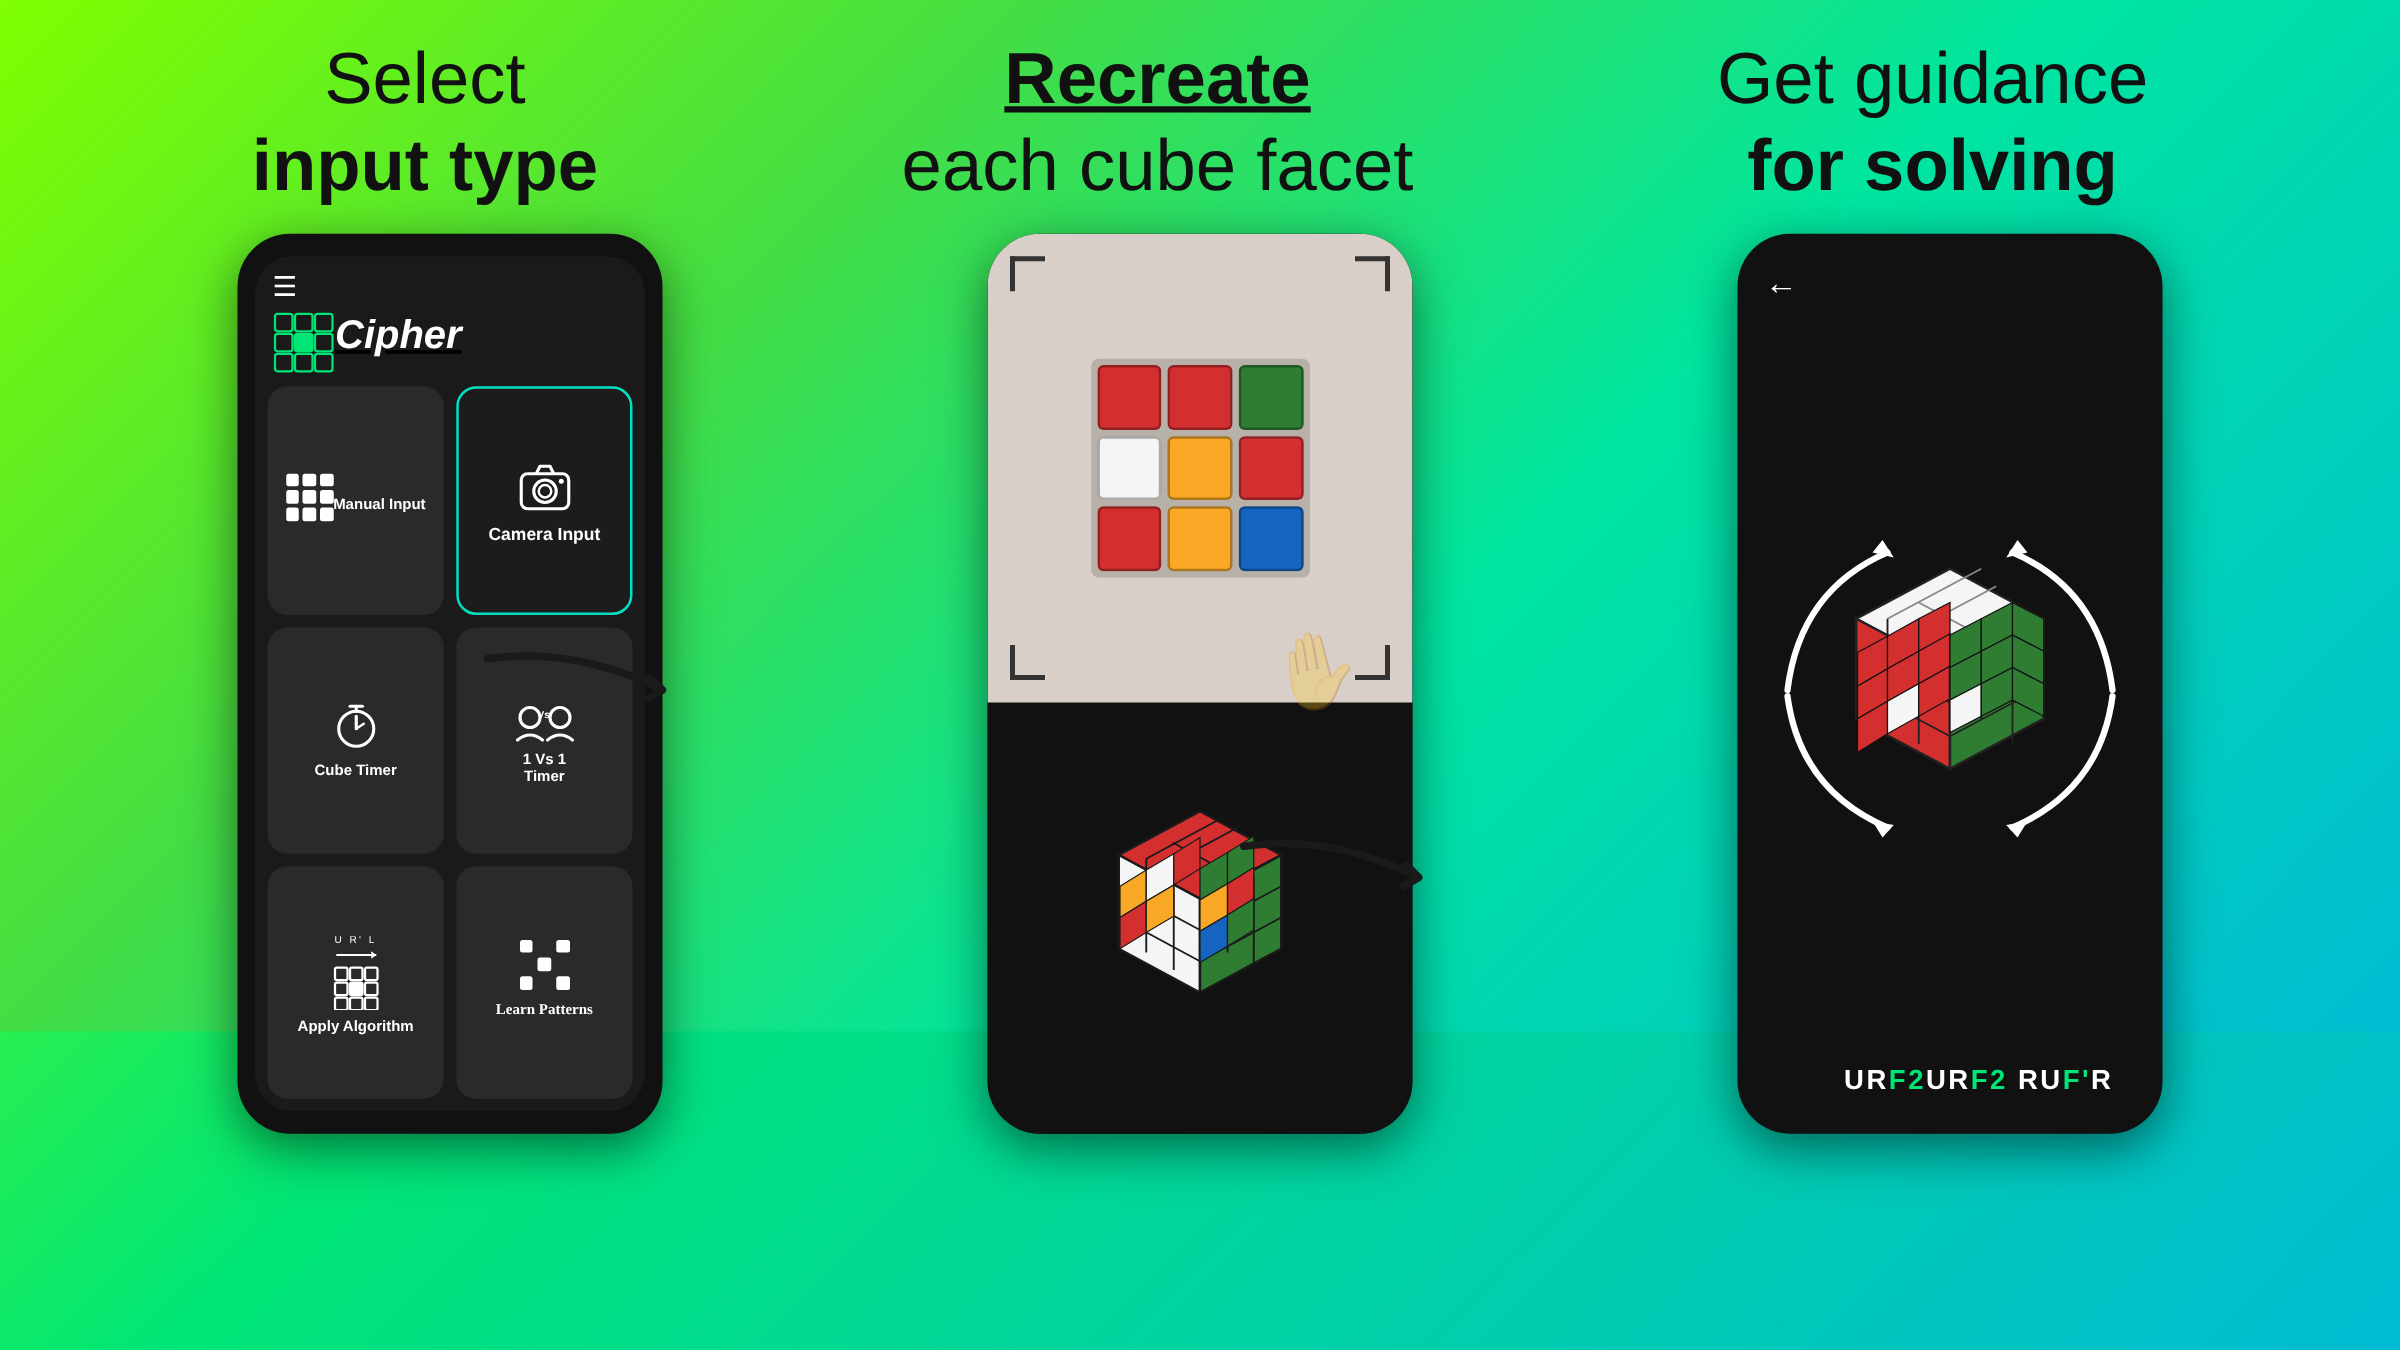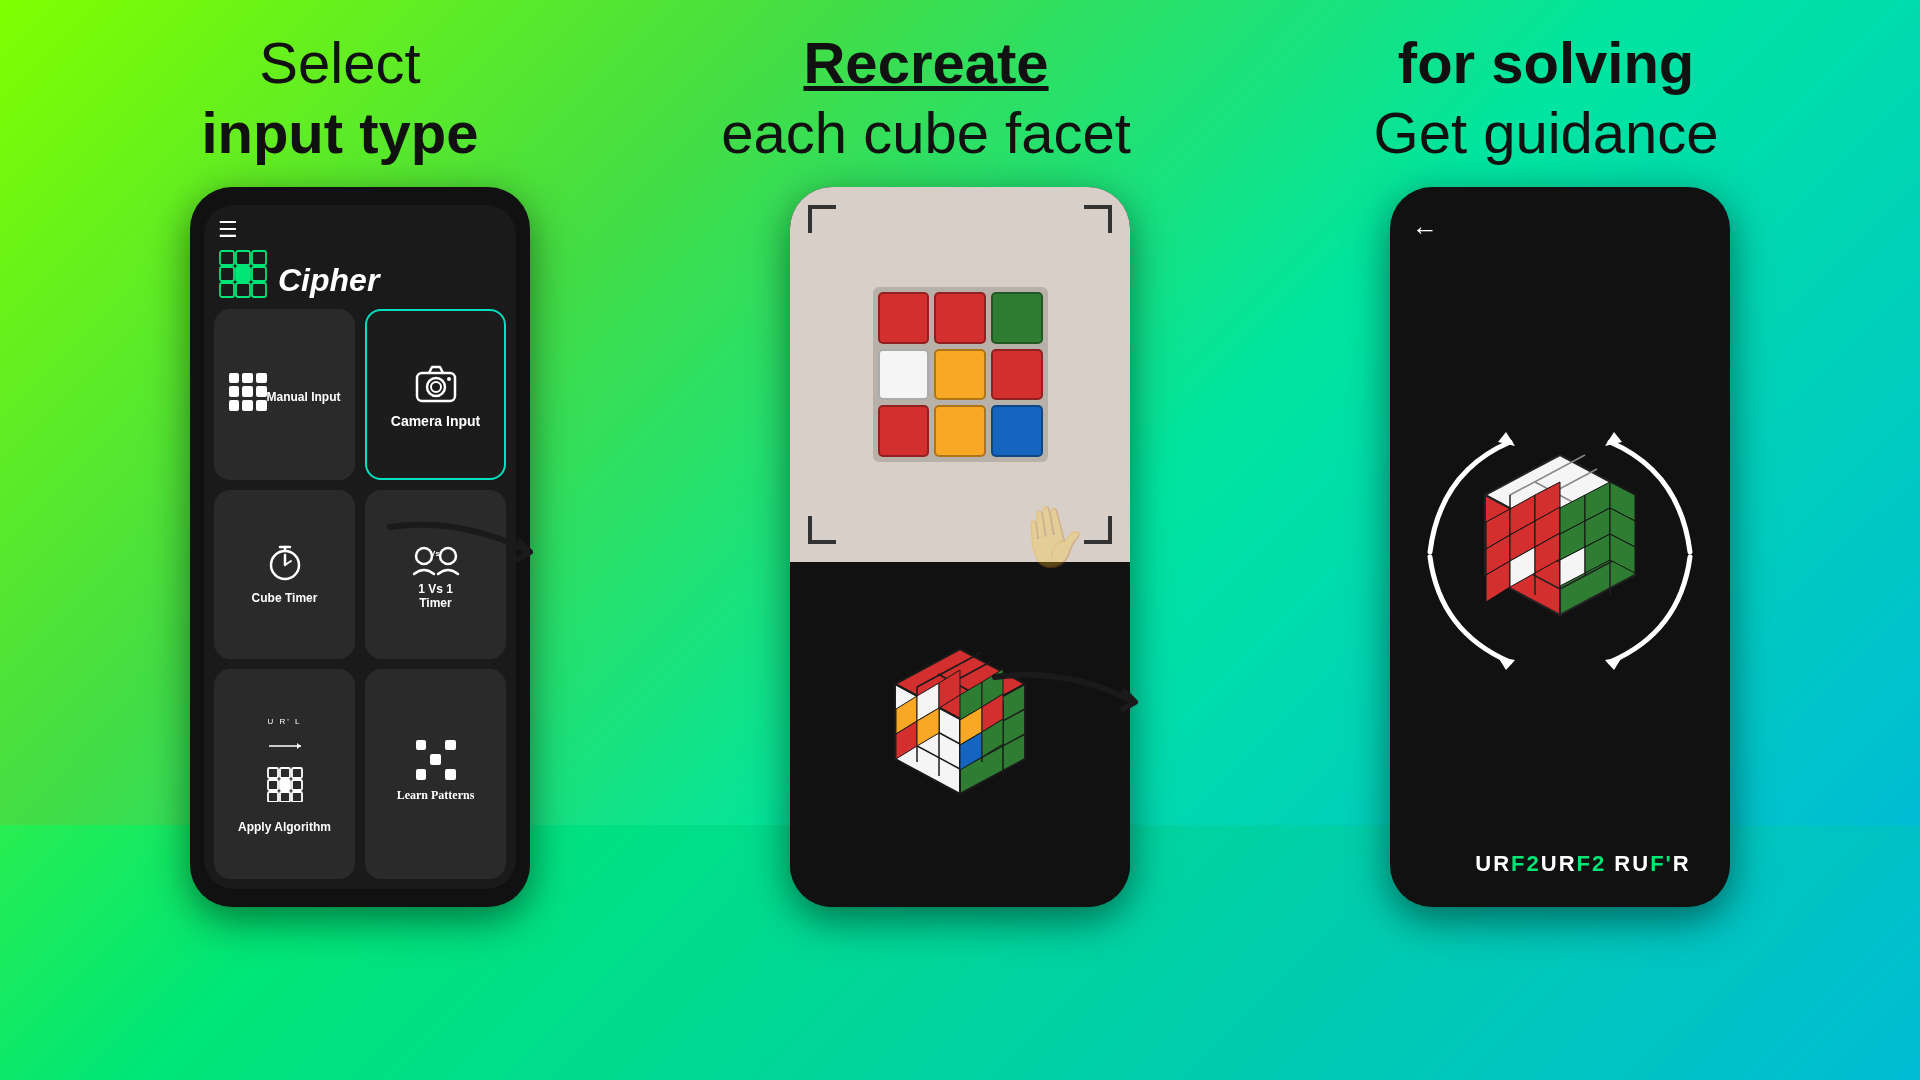--- a/index.html
+++ b/index.html
@@ -23,35 +23,35 @@
   <div style="display:flex;width:100%;justify-content:space-around;padding:28px 80px 0;">
     <div style="text-align:center;">
       <div style="font-size:58px;font-weight:400;color:#111;line-height:1.2;">Select</div>
       <div style="font-size:58px;font-weight:900;color:#111;line-height:1.2;">input type</div>
     </div>
     <div style="text-align:center;">
       <div style="font-size:58px;font-weight:900;color:#111;line-height:1.2;text-decoration:underline;">Recreate</div>
       <div style="font-size:58px;font-weight:400;color:#111;line-height:1.2;">each cube facet</div>
     </div>
     <div style="text-align:center;">
+      <div style="font-size:58px;font-weight:400;color:#111;line-height:1.2;">Get guidance</div>
       <div style="font-size:58px;font-weight:900;color:#111;line-height:1.2;">for solving</div>
-      <div style="font-size:58px;font-weight:400;color:#111;line-height:1.2;">Get guidance</div>
     </div>
   </div>
 
   <div style="display:flex;width:100%;justify-content:space-around;align-items:flex-start;padding:20px 60px 0;position:relative;">
 
     <div style="background:#111;border-radius:42px;width:340px;height:720px;padding:18px 14px;box-shadow:0 12px 40px rgba(0,0,0,0.5);position:relative;z-index:5;">
       <div style="background:#1a1a1a;border-radius:30px;width:100%;height:100%;display:flex;flex-direction:column;overflow:hidden;">
 
         <div style="padding:14px 14px 4px;color:white;">
           <div style="font-size:22px;line-height:1;">☰</div>
         </div>
 
-        <div style="display:flex;align-items:flex-end;padding:4px 14px 10px;gap:10px;">
+        <div style="display:flex;align-items:flex-start;padding:4px 14px 10px;text-decoration:underline;">
 
           <svg width="50" height="50" viewBox="0 0 50 50">
             <rect x="2" y="2" width="14" height="14" rx="2" fill="none" stroke="#00e676" stroke-width="1.8"></rect>
             <rect x="18" y="2" width="14" height="14" rx="2" fill="none" stroke="#00e676" stroke-width="1.8"></rect>
             <rect x="34" y="2" width="14" height="14" rx="2" fill="none" stroke="#00e676" stroke-width="1.8"></rect>
             <rect x="2" y="18" width="14" height="14" rx="2" fill="none" stroke="#00e676" stroke-width="1.8"></rect>
             <rect x="18" y="18" width="14" height="14" rx="2" fill="#00e676" stroke="#00e676" stroke-width="1.8"></rect>
             <rect x="34" y="18" width="14" height="14" rx="2" fill="none" stroke="#00e676" stroke-width="1.8"></rect>
             <rect x="2" y="34" width="14" height="14" rx="2" fill="none" stroke="#00e676" stroke-width="1.8"></rect>
             <rect x="18" y="34" width="14" height="14" rx="2" fill="none" stroke="#00e676" stroke-width="1.8"></rect>
@@ -104,21 +104,21 @@
               <circle cx="12" cy="12" r="8" fill="none" stroke="white" stroke-width="2.5"></circle>
               <path d="M2 30 Q12 22 22 30" fill="none" stroke="white" stroke-width="2.5" stroke-linecap="round"></path>
               <circle cx="36" cy="12" r="8" fill="none" stroke="white" stroke-width="2.5"></circle>
               <path d="M26 30 Q36 22 46 30" fill="none" stroke="white" stroke-width="2.5" stroke-linecap="round"></path>
               <text x="23" y="12" text-anchor="middle" fill="white" font-size="8" font-weight="bold">Vs</text>
             </svg>
             <span style="color:white;font-size:12px;font-weight:600;text-align:center;white-space:pre-line;">1 Vs 1
 Timer</span>
           </div>
 
-          <div style="background:#2a2a2a;border-radius:16px;display:flex;flex-direction:column;align-items:center;justify-content:center;padding:10px 8px 8px;gap:12px;">
+          <div style="background:#2a2a2a;border-radius:16px;display:flex;flex-direction:column;align-items:center;justify-content:center;padding:10px 8px 8px;">
             <div style="color:white;font-size:8px;letter-spacing:2px;margin-bottom:4px;">U R' L</div>
             <svg width="36" height="8" viewBox="0 0 36 8" style="margin-bottom:4px;">
               <line x1="2" y1="4" x2="34" y2="4" stroke="white" stroke-width="1.5"></line>
               <polygon points="30,1 34,4 30,7" fill="white"></polygon>
             </svg>
             <svg width="38" height="36" viewBox="0 0 38 36" style="margin-bottom:6px;">
               <rect x="2" y="2" width="10" height="10" rx="1.5" fill="none" stroke="white" stroke-width="1.8"></rect>
               <rect x="14" y="2" width="10" height="10" rx="1.5" fill="none" stroke="white" stroke-width="1.8"></rect>
               <rect x="26" y="2" width="10" height="10" rx="1.5" fill="none" stroke="white" stroke-width="1.8"></rect>
               <rect x="2" y="14" width="10" height="10" rx="1.5" fill="none" stroke="white" stroke-width="1.8"></rect>

